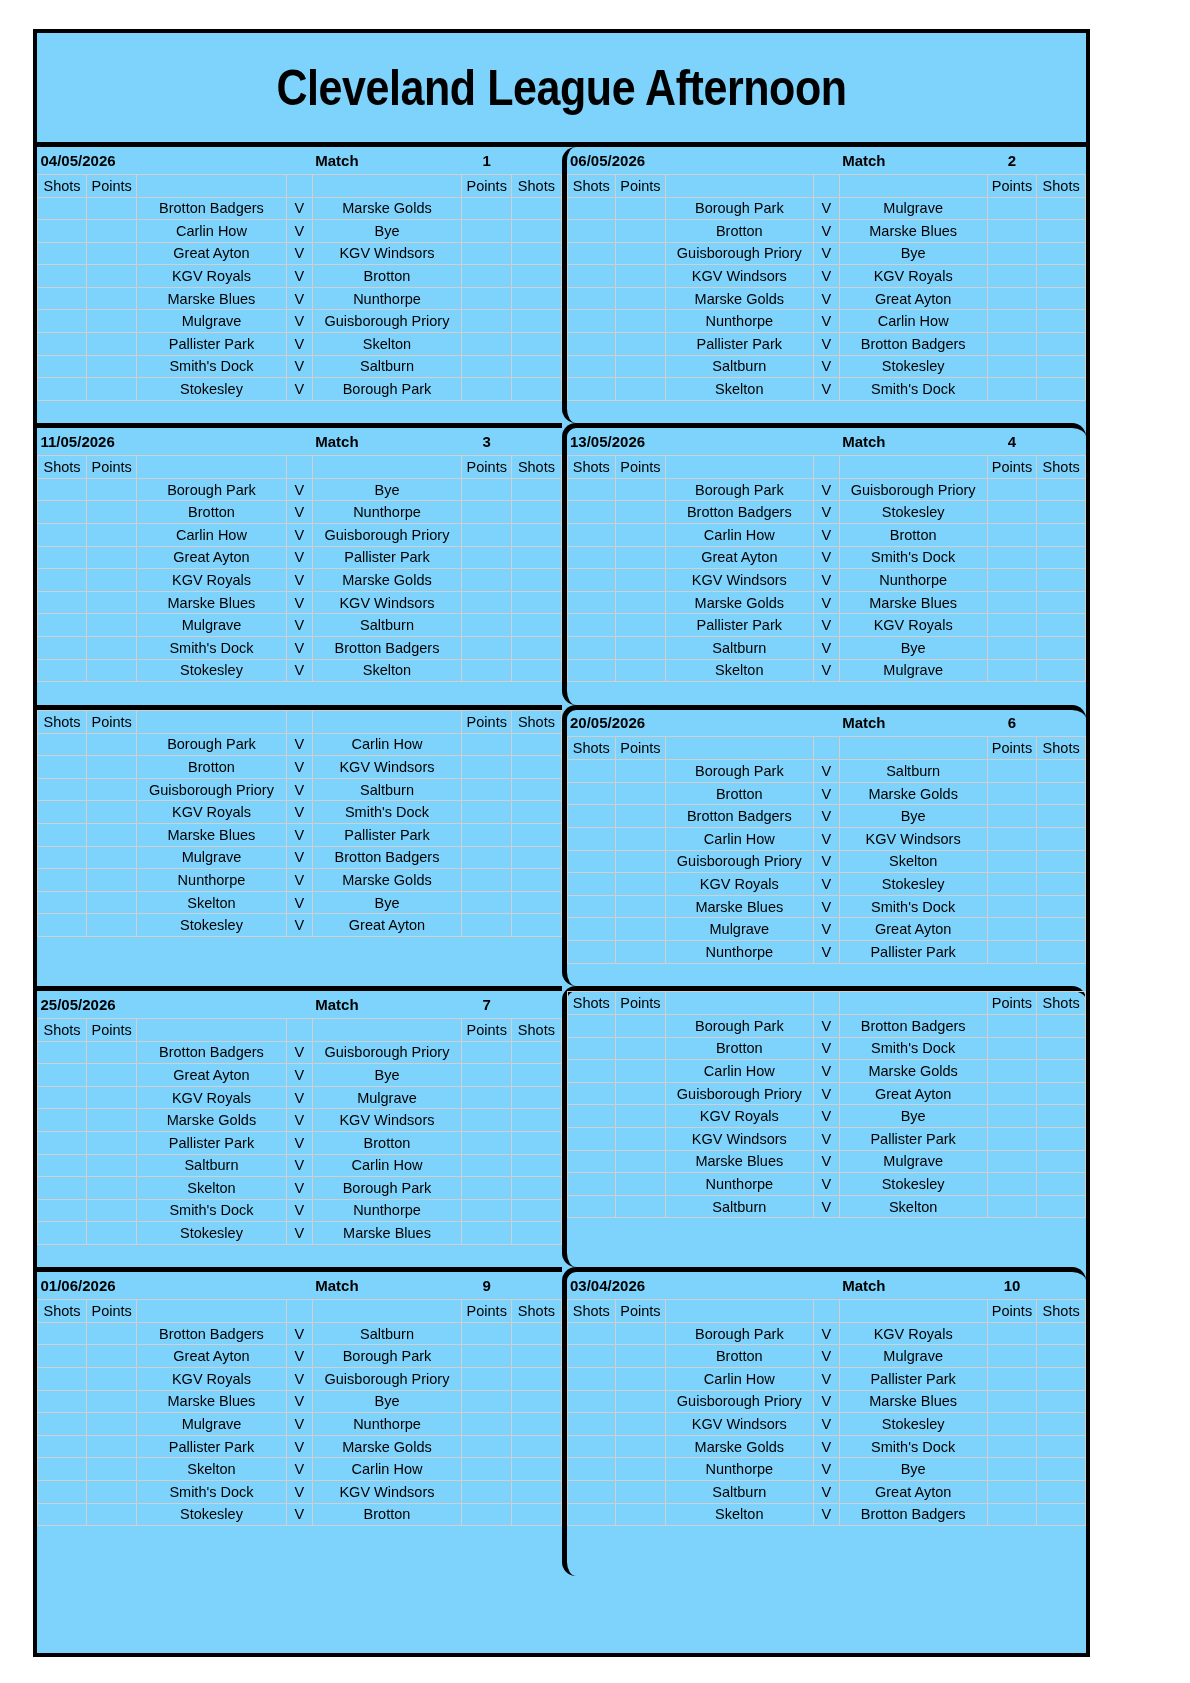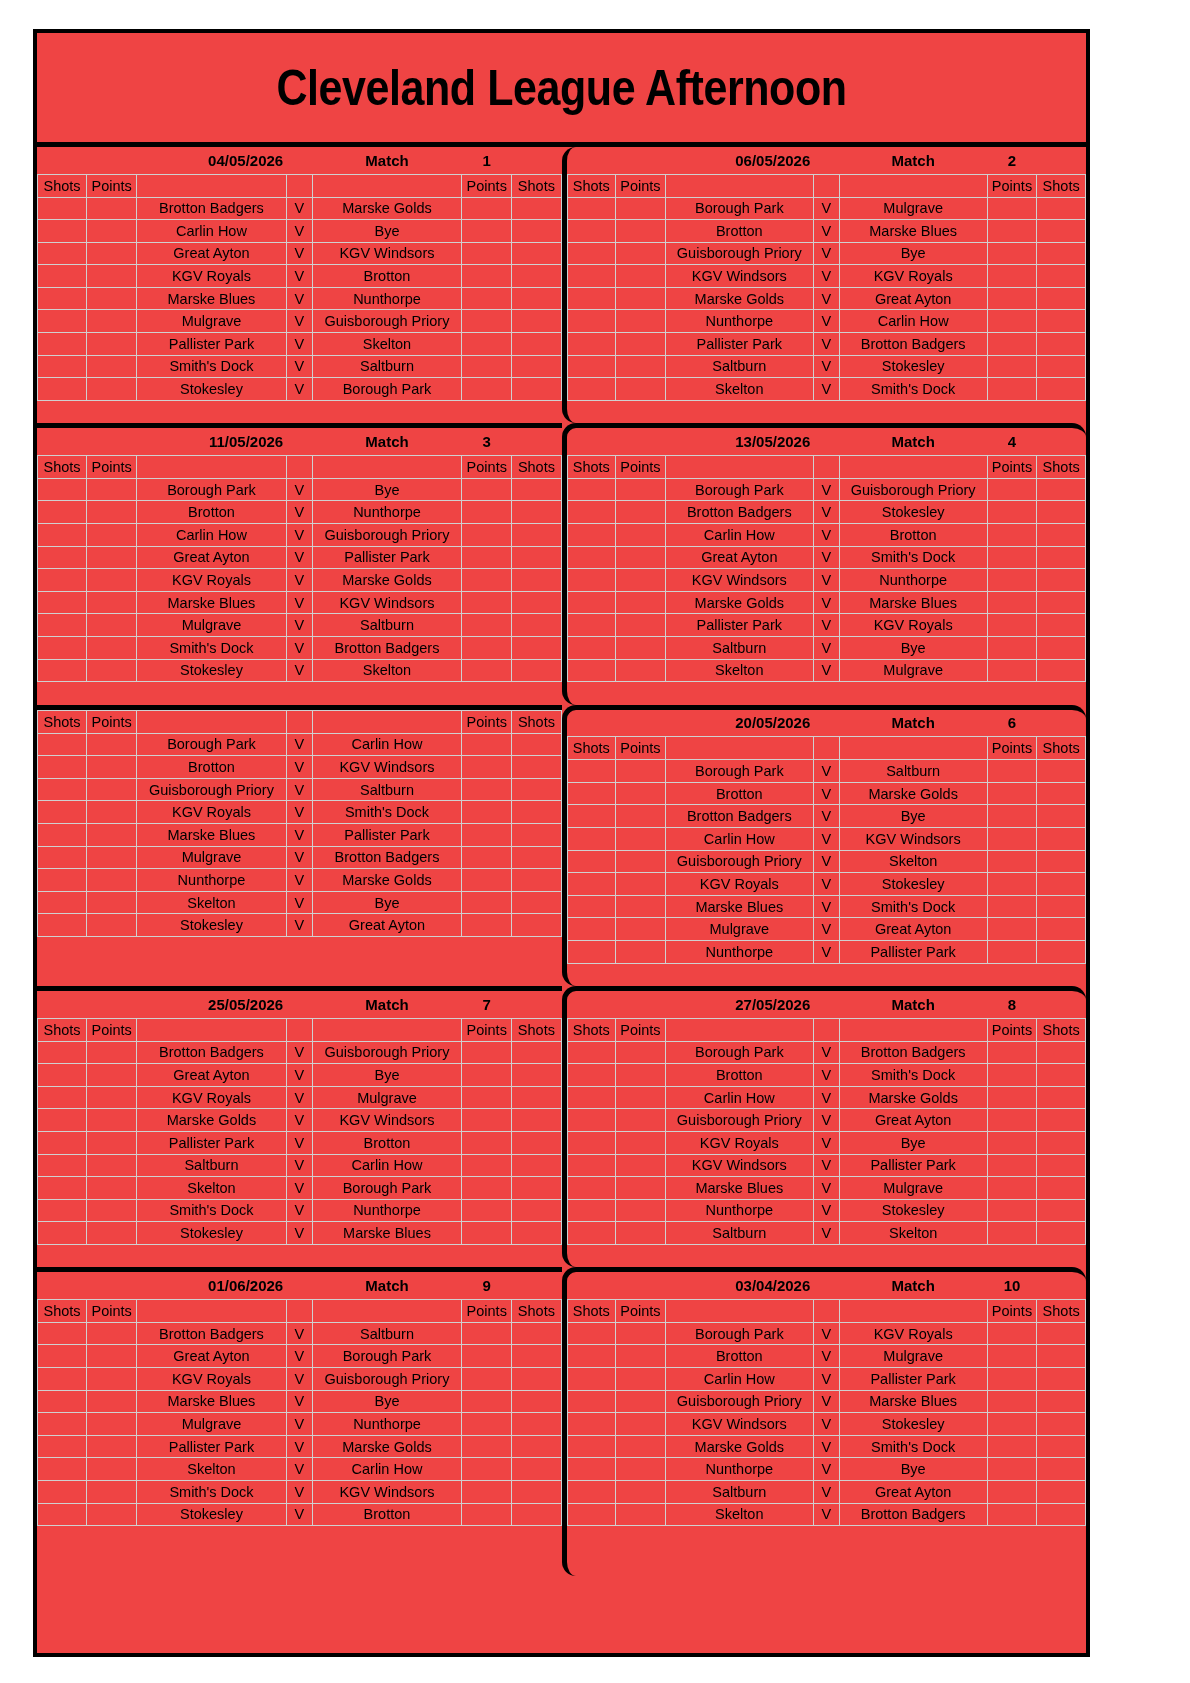--- a/index.html
+++ b/index.html
@@ -17,21 +17,21 @@
   }
 
   
   #sheet {
     position: absolute;
     left: 33px;
     top: 29px;
     width: 1057px;
     height: 1628px;
     border: 4px solid #000000;
-    background: #ef4444;
+    background: #7dd3fc;
   }
 
   
   #title-banner {
     height: 114px;
     border-bottom: 5px solid #000000;
     display: flex;
     align-items: center;
     justify-content: center;
   }
@@ -88,24 +88,24 @@
   col.c-shots2 { width: 47px; }
 
   
   tr.header-row td {
     border: none;
     height: 27px;
     font-weight: bold;
     font-size: 15px;
   }
   td.date-cell {
-    text-align: right;
+    text-align: left;
   }
   td.match-label {
-    text-align: center;
+    text-align: left;
     padding-right: 6px;
   }
   td.match-num {
     text-align: center;
   }
 
   
   tr.colhead-row td {
     text-align: center;
     font-size: 14.5px;
@@ -989,27 +989,20 @@
           <colgroup>
             <col class="c-shots">
             <col class="c-points">
             <col class="c-teamA">
             <col class="c-v">
             <col class="c-teamB">
             <col class="c-points2">
             <col class="c-shots2">
           </colgroup>
           <tbody>
-            <tr class="header-row">
-              <td colspan="3" class="date-cell">27/05/2026</td>
-              <td></td>
-              <td class="match-label">Match</td>
-              <td class="match-num">8</td>
-              <td></td>
-            </tr>
             <tr class="colhead-row">
               <td>Shots</td>
               <td>Points</td>
               <td class="blankhead"></td>
               <td class="blankhead"></td>
               <td class="blankhead"></td>
               <td>Points</td>
               <td>Shots</td>
             </tr>
             <tr class="fixture-row">

